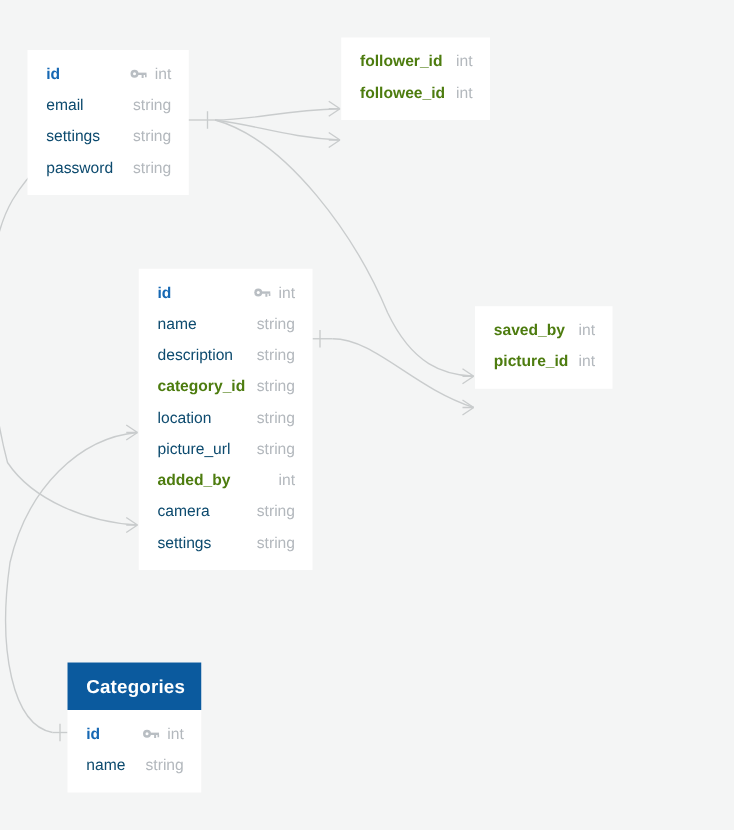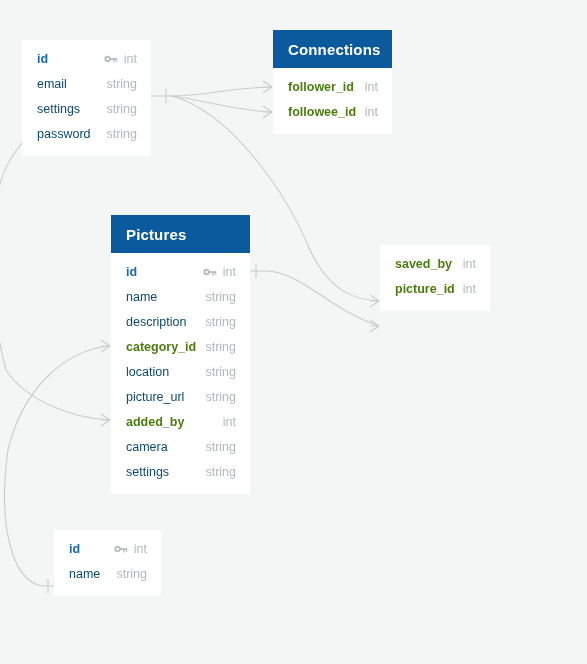--- a/index.html
+++ b/index.html
@@ -155,34 +155,32 @@
             <span class="field-name">settings</span>
             <span class="field-type">string</span>
           </div>
           <div class="row">
             <span class="field-name">password</span>
             <span class="field-type">string</span>
           </div>
         </div>
       </div>
       <div class="table" style="left: 273px; top: 30px; width: 119px;">
-        <div class="table-header" style="height: 38px;">Connections</div>
         <div class="table-body">
           <div class="row">
             <span class="field-name fk">follower_id</span>
             <span class="field-type">int</span>
           </div>
           <div class="row">
             <span class="field-name fk">followee_id</span>
             <span class="field-type">int</span>
           </div>
         </div>
       </div>
       <div class="table" style="left: 111px; top: 215px; width: 139px;">
-        <div class="table-header" style="height: 38px;">Pictures</div>
         <div class="table-body">
           <div class="row">
             <span class="field-name pk">id</span>
             <span class="key-icon">
               <svg width="14" height="10" viewBox="0 0 14 10" aria-hidden="true">
                 <circle cx="3.6" cy="5" r="3.2" fill="#b9bec3"></circle>
                 <circle cx="3.6" cy="5" r="1.2" fill="#ffffff"></circle>
                 <rect x="5.6" y="4.1" width="7.6" height="1.9" fill="#b9bec3"></rect>
                 <rect x="9.3" y="5.8" width="1.6" height="2.6" fill="#b9bec3"></rect>
                 <rect x="12" y="5.8" width="1.3" height="2" fill="#b9bec3"></rect>
@@ -230,20 +228,21 @@
             <span class="field-name fk">saved_by</span>
             <span class="field-type">int</span>
           </div>
           <div class="row">
             <span class="field-name fk">picture_id</span>
             <span class="field-type">int</span>
           </div>
         </div>
       </div>
       <div class="table" style="left: 54px; top: 530px; width: 107px;">
+        <div class="table-header" style="height: 38px;">Categories</div>
         <div class="table-body">
           <div class="row">
             <span class="field-name pk">id</span>
             <span class="key-icon">
               <svg width="14" height="10" viewBox="0 0 14 10" aria-hidden="true">
                 <circle cx="3.6" cy="5" r="3.2" fill="#b9bec3"></circle>
                 <circle cx="3.6" cy="5" r="1.2" fill="#ffffff"></circle>
                 <rect x="5.6" y="4.1" width="7.6" height="1.9" fill="#b9bec3"></rect>
                 <rect x="9.3" y="5.8" width="1.6" height="2.6" fill="#b9bec3"></rect>
                 <rect x="12" y="5.8" width="1.3" height="2" fill="#b9bec3"></rect>

